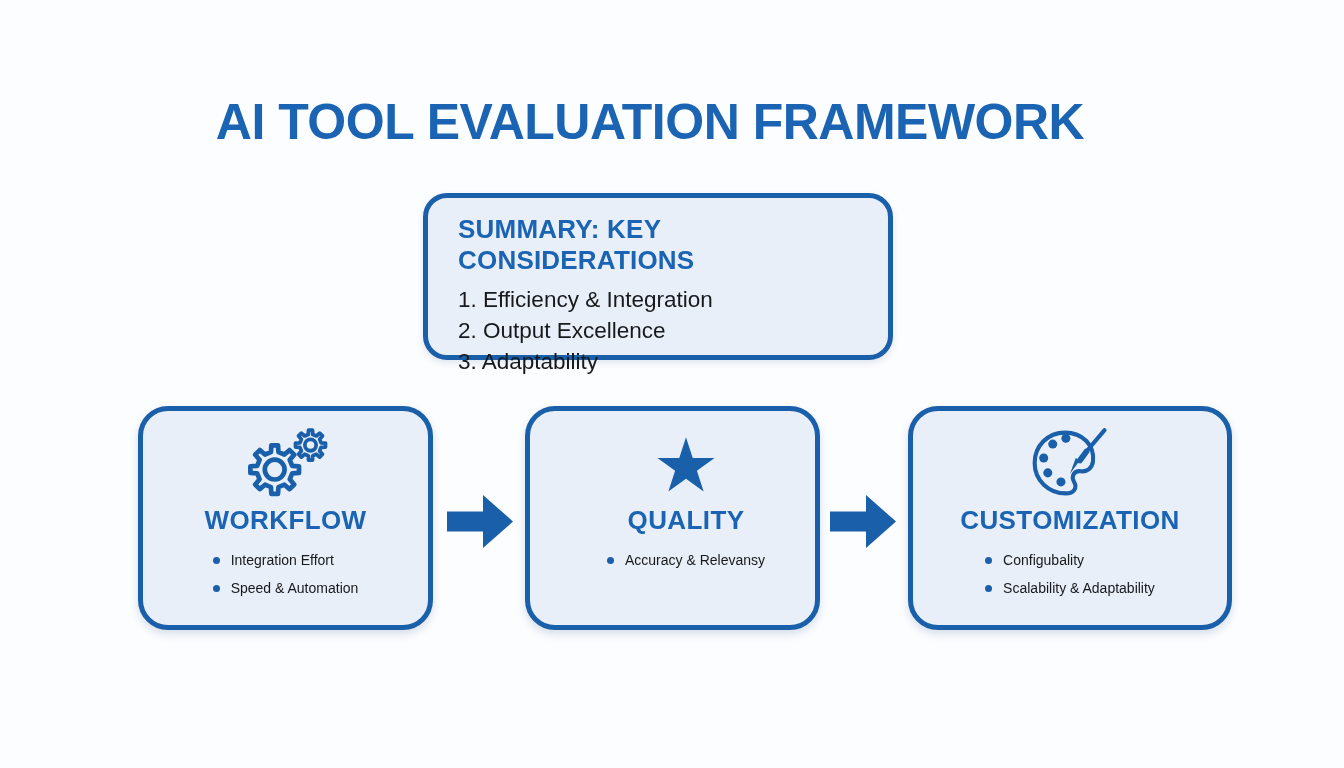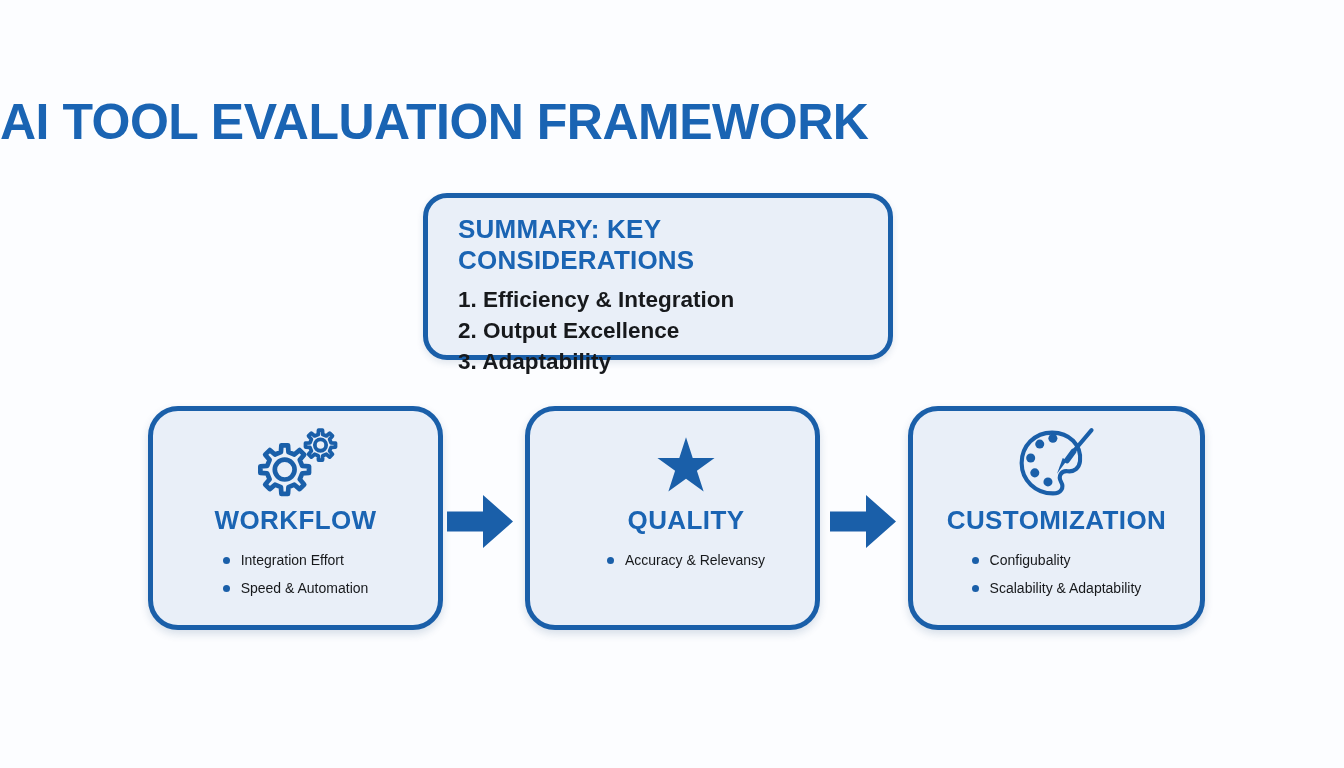--- a/index.html
+++ b/index.html
@@ -15,20 +15,21 @@
     position:relative;
     width:1344px;height:768px;
     background:var(--bg);
     font-family:"Liberation Sans", sans-serif;
     overflow:hidden;
   }
   .title{
     position:absolute;
     top:94px;left:0;width:1300px;
     margin:0;
+    text-align:center;
     font-size:50px;
     font-weight:bold;
     letter-spacing:-0.5px;
     color:var(--accent);
     line-height:1.15;
   }
   .summary{
     position:absolute;
     left:423px;top:193px;
     width:470px;height:167px;
@@ -41,37 +42,37 @@
   }
   .summary-title{
     font-size:26px;
     font-weight:bold;
     color:var(--accent);
     letter-spacing:0.2px;
     margin-bottom:8px;
   }
   .summary-item{
     font-size:22.5px;
-    font-weight:bold;
+    font-weight:normal;
     color:var(--text);
     line-height:31px;
   }
   .stage{
     position:absolute;
     top:406px;height:224px;
     box-sizing:border-box;
     background:var(--fill);
     border:5px solid var(--shape);
     border-radius:30px;
     box-shadow:0 4px 9px rgba(20,60,110,0.16);
     display:flex;flex-direction:column;align-items:center;
   }
-  #stage-workflow{left:148px;width:295px;}
+  #stage-workflow{left:138px;width:295px;}
   #stage-quality{left:525px;width:295px;padding-left:27px;}
-  #stage-customization{left:908px;width:297px;}
+  #stage-customization{left:908px;width:324px;}
   .icon-area{
     height:88px;margin-top:8px;
     display:flex;align-items:center;justify-content:center;
   }
   .stage-title{
     font-size:26px;
     font-weight:bold;
     color:var(--accent);
     letter-spacing:0.4px;
     line-height:1;

